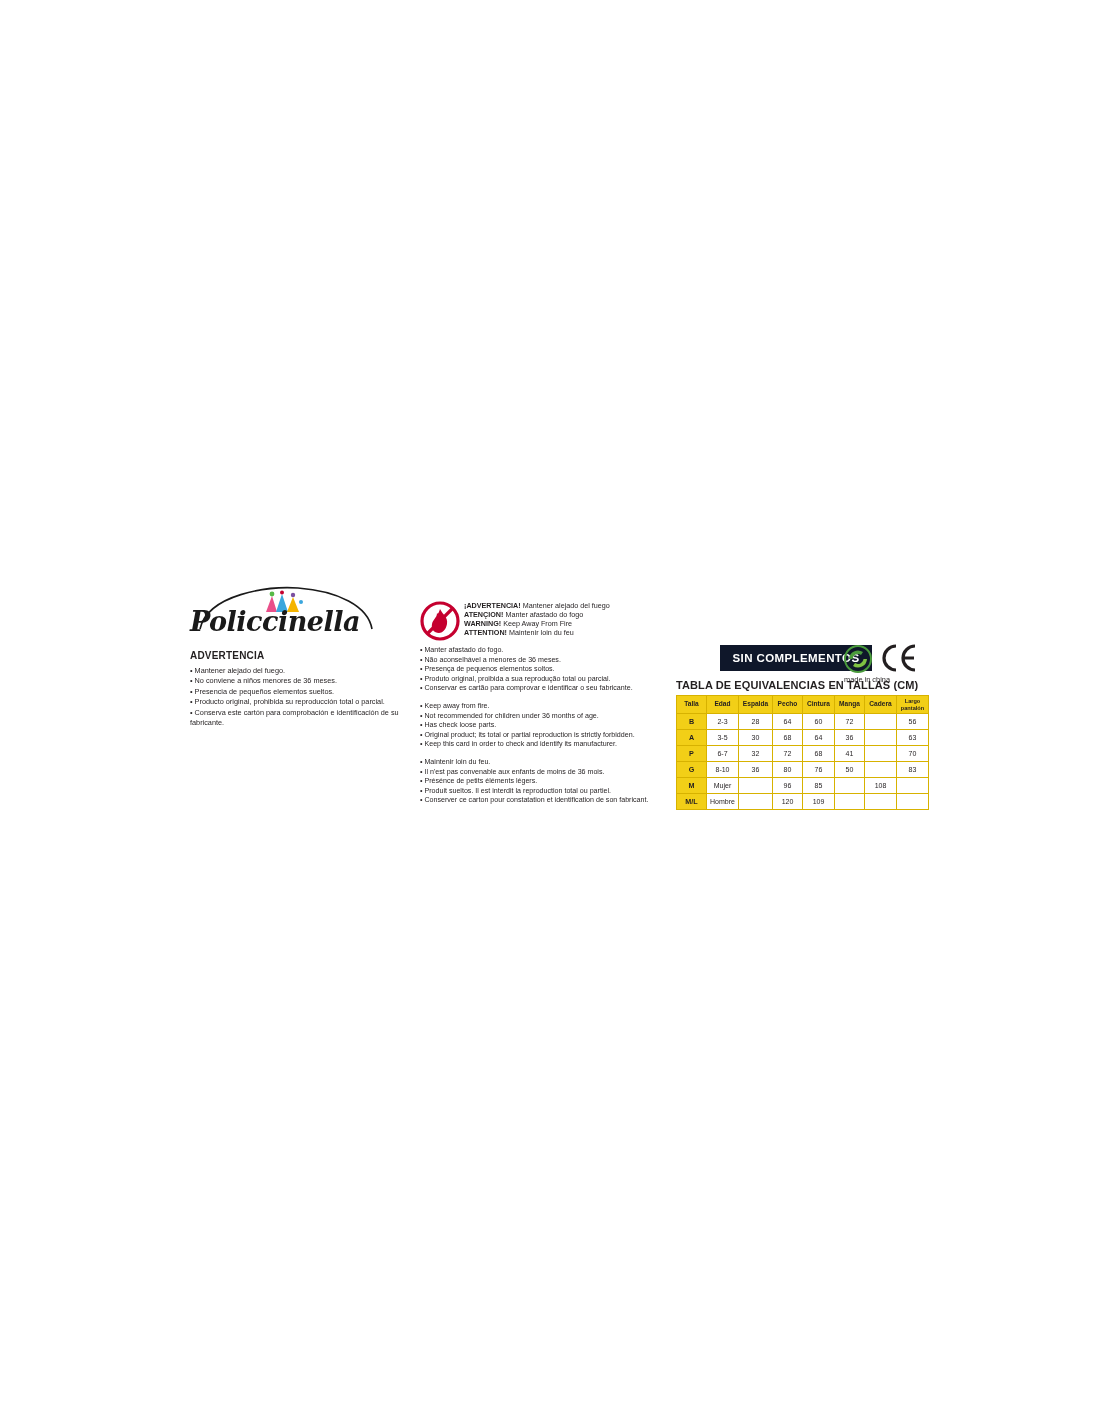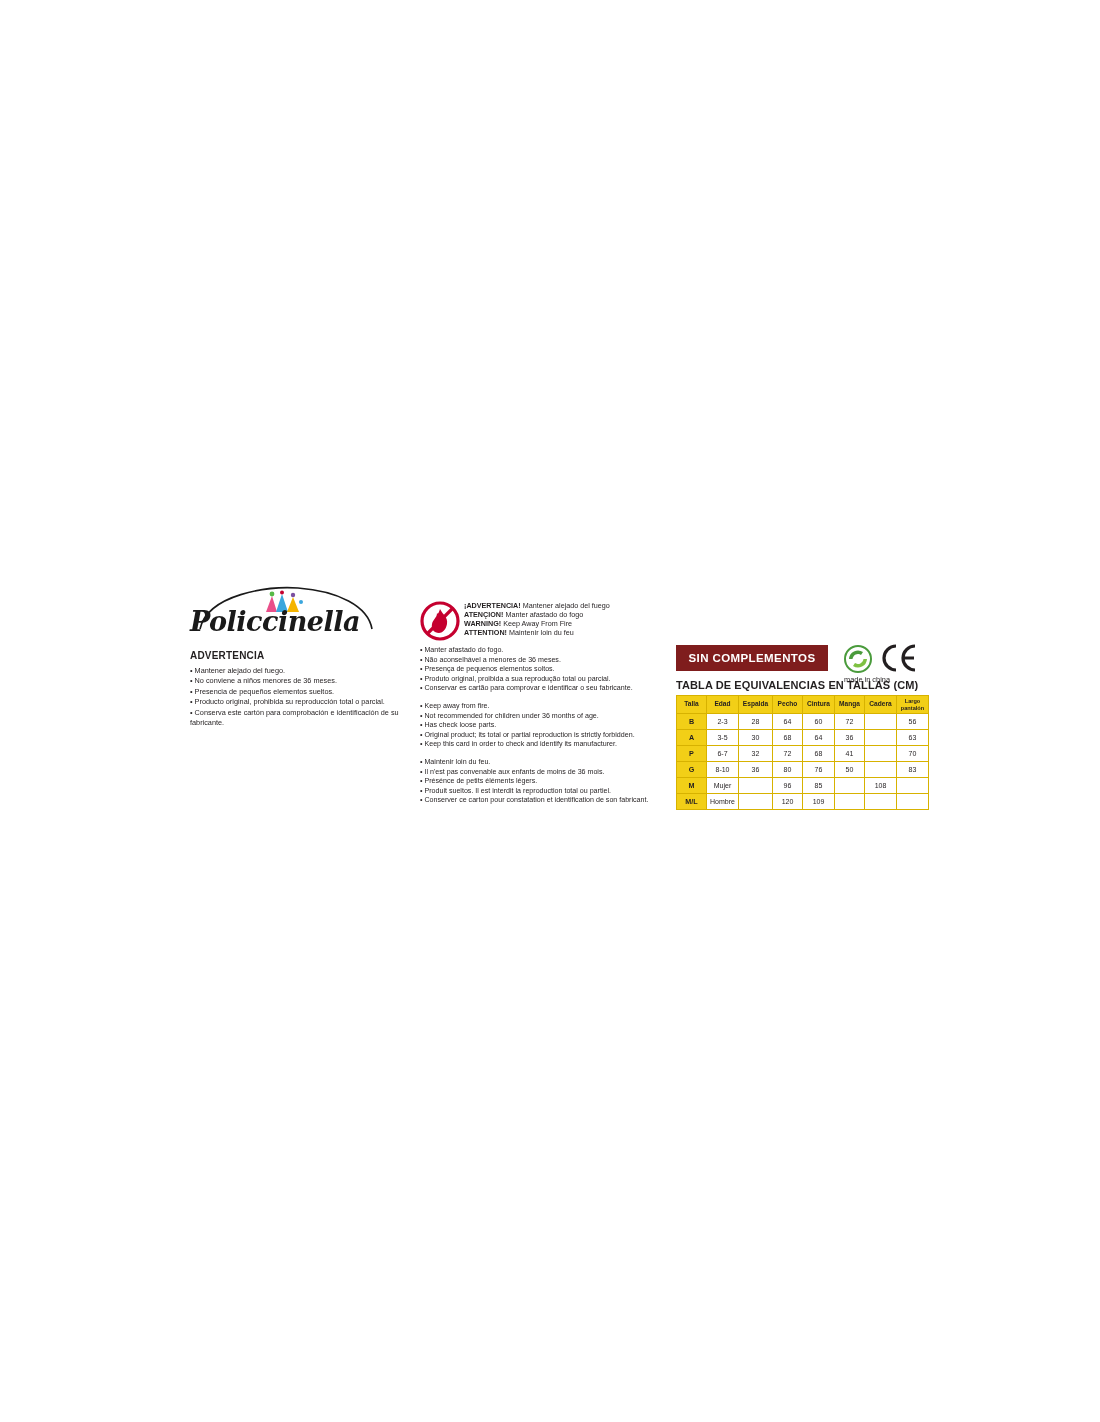--- a/index.html
+++ b/index.html
@@ -129,28 +129,29 @@
   
   .right-col {
     position: absolute;
     left: 676px;
     top: 645px;
     width: 270px;
   }
   .sin-comp {
     width: 152px;
     height: 26px;
-    background: #7f1d1d;
+    background: #0f172a;
     color: #ffffff;
     font-size: 11.5px;
     font-weight: 700;
     letter-spacing: 0.4px;
     display: flex;
     align-items: center;
     justify-content: center;
+    margin-left: 44px;
   }
   .marks {
     position: absolute;
     left: 168px;
     top: -2px;
     width: 100px;
     height: 46px;
   }
   .green-dot {
     position: absolute;

